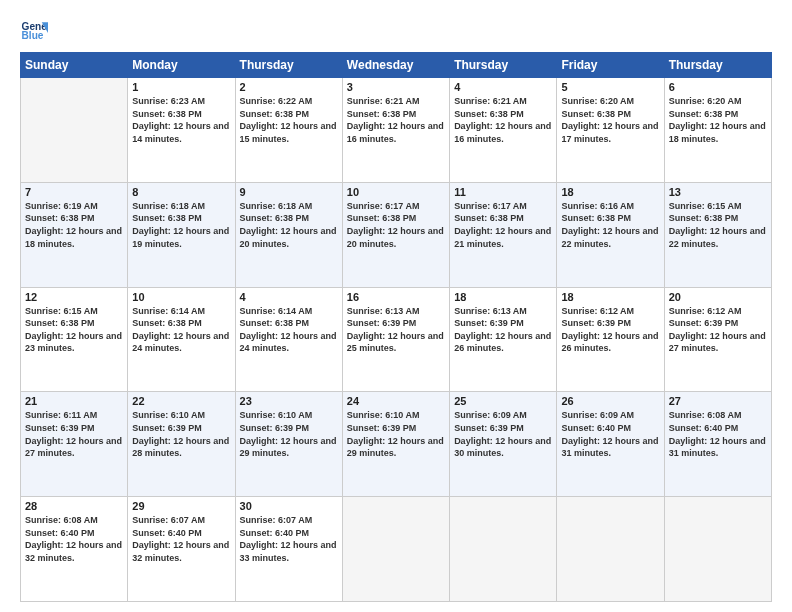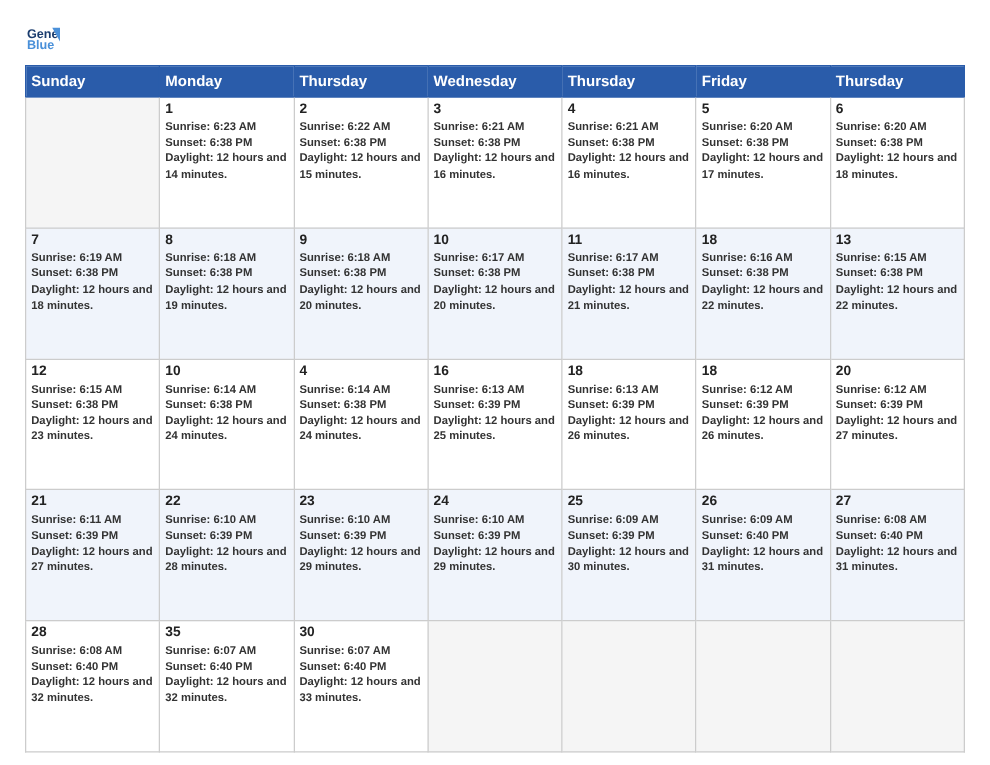--- a/index.html
+++ b/index.html
@@ -238,21 +238,21 @@
             <div class="day-num">27</div>
             <div class="day-info">Sunrise: 6:08 AM<br>Sunset: 6:40 PM<br>Daylight: 12 hours and 31 minutes.</div>
           </td>
         </tr>
         <tr>
           <td>
             <div class="day-num">28</div>
             <div class="day-info">Sunrise: 6:08 AM<br>Sunset: 6:40 PM<br>Daylight: 12 hours and 32 minutes.</div>
           </td>
           <td>
-            <div class="day-num">35</div>
+            <div class="day-num">29</div>
             <div class="day-info">Sunrise: 6:07 AM<br>Sunset: 6:40 PM<br>Daylight: 12 hours and 32 minutes.</div>
           </td>
           <td>
             <div class="day-num">30</div>
             <div class="day-info">Sunrise: 6:07 AM<br>Sunset: 6:40 PM<br>Daylight: 12 hours and 33 minutes.</div>
           </td>
           <td class="empty"></td>
           <td class="empty"></td>
           <td class="empty"></td>
           <td class="empty"></td>

